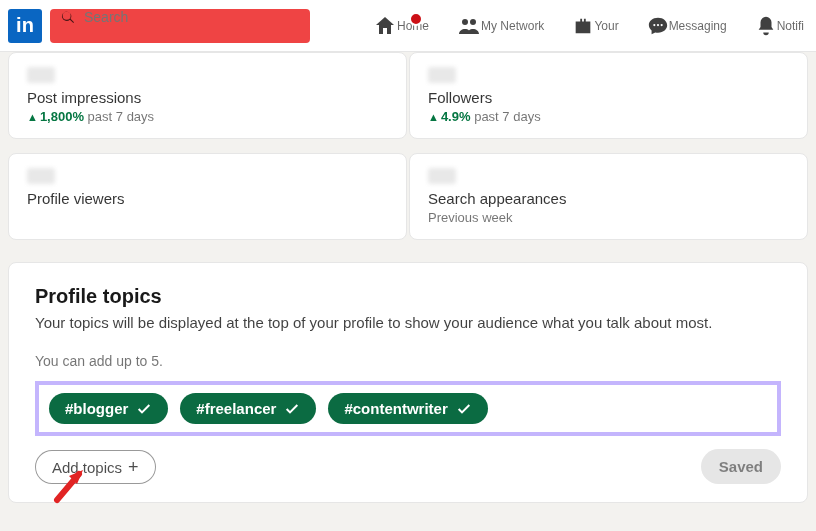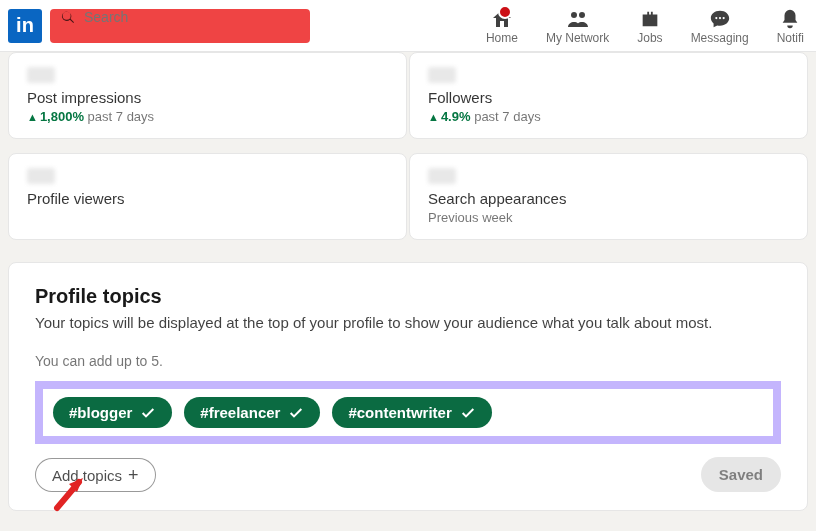--- a/index.html
+++ b/index.html
@@ -3,36 +3,36 @@
 <meta charset="utf-8">
 <style>
 * { box-sizing: border-box; margin: 0; padding: 0; }
 body { font-family: -apple-system, BlinkMacSystemFont, "Segoe UI", Arial, sans-serif; background: #f3f2ef; width: 816px; height: 531px; overflow: hidden; color: rgba(0,0,0,0.9); }
 .header { background: #fff; height: 52px; display: flex; align-items: center; padding: 0 8px; border-bottom: 1px solid #e6e6e6; }
 .logo { width: 34px; height: 34px; background: #0a66c2; border-radius: 3px; display: flex; align-items: center; justify-content: center; color: #fff; font-weight: 700; font-size: 20px; margin-right: 8px; }
 .search-box { display: flex; align-items: flex-start; background: #ef4444; border-radius: 4px; height: 34px; padding: 0 10px; width: 260px; }
 .search-box input { border: none; background: transparent; outline: none; font-size: 14px; width: 100%; color: rgba(0,0,0,0.6); }
 .search-ico { margin-right: 8px; }
 .nav { margin-left: auto; display: flex; gap: 28px; padding-right: 4px; }
-.nav-item { display: flex; flex-direction: column; align-items: center; font-size: 12px; color: rgba(0,0,0,0.6); position: relative; cursor: pointer; }
+.nav-item { display: flex; flex-direction: row; align-items: center; font-size: 12px; color: rgba(0,0,0,0.6); position: relative; cursor: pointer; }
 .nav-ico { height: 24px; display: flex; align-items: center; justify-content: center; }
 .badge-dot { position: absolute; top: -2px; right: 6px; width: 14px; height: 14px; background: #cc1016; border-radius: 50%; border: 2px solid #fff; }
 .content { padding: 0 8px; }
 .stats-row { display: flex; gap: 2px; }
 .card { background: #fff; border: 1px solid #e6e6e6; border-radius: 8px; padding: 14px 18px; flex: 1; }
 .blur-val { width: 28px; height: 16px; background: #e8e8e8; border-radius: 3px; filter: blur(2px); margin-bottom: 6px; }
 .stat-title { font-size: 15px; color: rgba(0,0,0,0.8); margin-bottom: 3px; }
 .stat-sub { font-size: 13px; color: rgba(0,0,0,0.55); }
 .up { color: #057642; font-weight: 600; }
 .tri { color: #057642; font-size: 11px; margin-right: 2px; }
 .topics-card { background: #fff; border: 1px solid #e6e6e6; border-radius: 8px; margin-top: 22px; padding: 22px 26px 18px 26px; position: relative; }
 .topics-title { font-size: 20px; font-weight: 600; margin-bottom: 6px; }
 .topics-desc { font-size: 15px; color: rgba(0,0,0,0.75); margin-bottom: 22px; }
 .topics-limit { font-size: 14px; color: rgba(0,0,0,0.55); margin-bottom: 12px; }
-.red-box { border: 8px solid #c4b5fd; padding: 8px 10px; margin-bottom: 14px; display: flex; gap: 12px; flex-wrap: wrap; }
+.red-box { border: 4px solid #c4b5fd; padding: 8px 10px; margin-bottom: 14px; display: flex; gap: 12px; flex-wrap: wrap; }
 .pill { background: #0b6b42; color: #fff; font-weight: 600; font-size: 15px; padding: 7px 16px; border-radius: 22px; display: inline-flex; align-items: center; gap: 8px; cursor: pointer; }
 .check { width: 16px; height: 16px; display: inline-flex; align-items: center; }
 .add-btn { border: 1px solid rgba(0,0,0,0.4); background: #fff; color: rgba(0,0,0,0.7); font-size: 15px; font-weight: 500; padding: 7px 16px; border-radius: 22px; display: inline-flex; align-items: center; gap: 6px; cursor: pointer; }
 .plus { font-size: 18px; line-height: 1; }
 .saved-btn { position: absolute; right: 26px; bottom: 18px; background: #e6e6e6; color: rgba(0,0,0,0.45); border: none; padding: 9px 18px; border-radius: 20px; font-size: 15px; font-weight: 600; }
 .arrow { position: absolute; left: 40px; bottom: -6px; color: #e12424; }
 </style>
 </head>
 <body>
 
@@ -65,21 +65,21 @@
           </svg>
       </span>
       <span>My Network</span>
     </div>
     <div class="nav-item">
       <span class="nav-ico">
         <svg width="22" height="22" viewBox="0 0 24 24" fill="rgba(0,0,0,0.75)">
             <path d="M9 4h6v3h5v13H4V7h5zm2 0v3h2V4z"></path>
           </svg>
       </span>
-      <span>Jobs</span>
+      <span>Your</span>
     </div>
     <div class="nav-item">
       <span class="nav-ico">
         <svg width="22" height="22" viewBox="0 0 24 24" fill="rgba(0,0,0,0.75)">
             <path d="M12 3C6 3 2 6.6 2 11c0 2.3 1.2 4.4 3 5.8V21l4-2c1 .2 2 .3 3 .3 6 0 10-3.6 10-8S18 3 12 3z"></path>
             <circle cx="8" cy="11" r="1.2" fill="#fff"></circle>
             <circle cx="12" cy="11" r="1.2" fill="#fff"></circle>
             <circle cx="16" cy="11" r="1.2" fill="#fff"></circle>
           </svg>
       </span>

